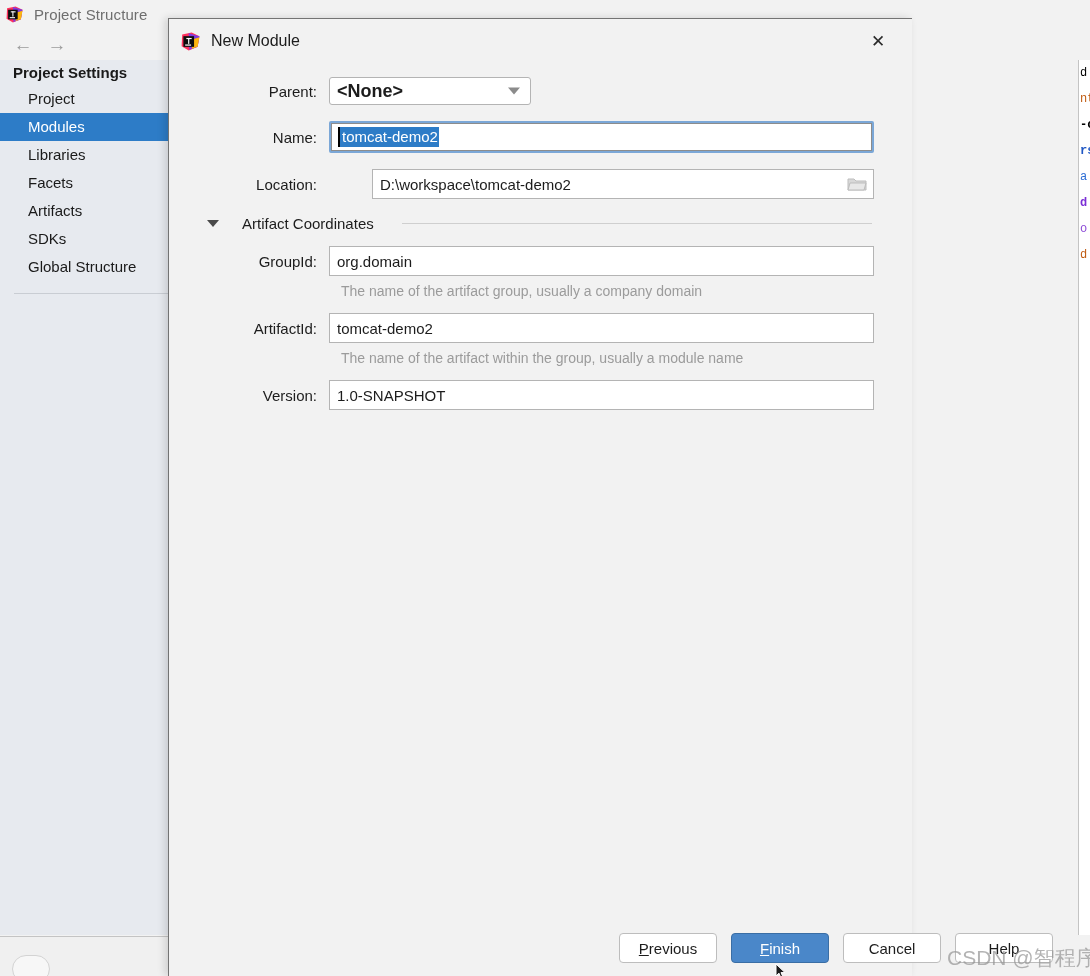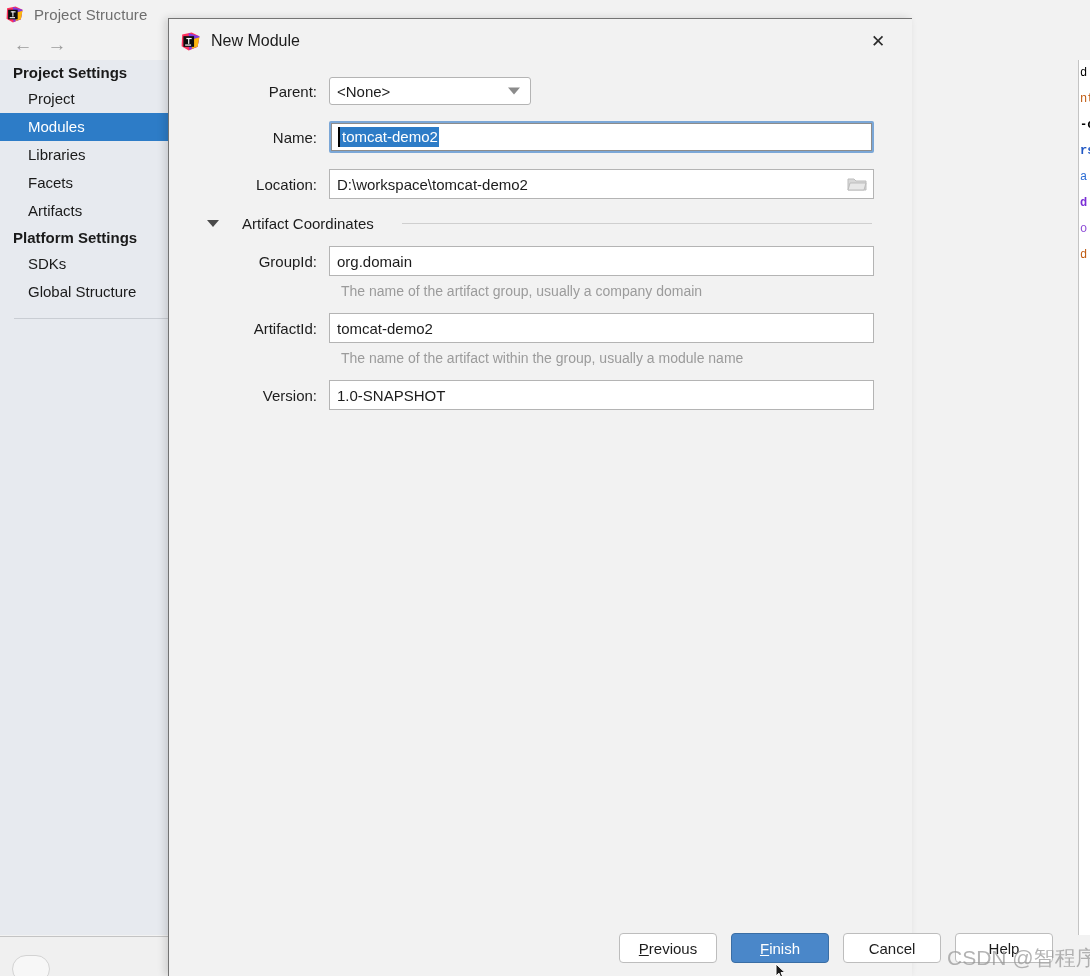--- a/index.html
+++ b/index.html
@@ -202,23 +202,24 @@
     height: 28px;
     background: #ffffff;
     border: 1px solid #b4b4b4;
     border-radius: 3px;
     box-sizing: border-box;
     display: flex;
     align-items: center;
     cursor: default;
   }
   .combo .val {
-    font-size: 15px;
+    font-size: 18px;
     color: #1c1c1c;
     padding-left: 7px;
+    font-weight: bold;
   }
   .combo .arrow {
     position: absolute;
     right: 10px; top: 50%;
     transform: translateY(-50%);
     width: 0; height: 0;
     border-left: 6px solid transparent;
     border-right: 6px solid transparent;
     border-top: 7px solid #8b8b8b;
   }
@@ -255,21 +256,21 @@
     border-left: 2px solid #000000;
     padding: 1px 1px 2px 2px;
     margin-left: -1px;
   }
 
   .loc-wrap {
     flex: 1 1 auto;
     position: relative;
     display: flex;
   }
-  .loc-wrap .textfield { padding-right: 20px; }
+  .loc-wrap .textfield { padding-right: 20px; margin-left: 43px; }
   .browse-btn {
     position: absolute;
     right: 6px; top: 50%;
     transform: translateY(-50%);
     width: 22px; height: 18px;
     cursor: pointer;
   }
 
   
   .section-head {
@@ -387,21 +388,20 @@
     </div>
 
     <div class="ps-sidebar">
       <div class="side-group">Project Settings</div>
       <div class="side-item">Project</div>
       <div class="side-item selected">Modules</div>
       <div class="side-item">Libraries</div>
       <div class="side-item">Facets</div>
       <div class="side-item">Artifacts</div>
 
-      <div class="side-group">Platform Settings</div>
       <div class="side-item">SDKs</div>
       <div class="side-item">Global Structure</div>
 
       <div class="side-sep"></div>
     </div>
 
     <div class="ps-bottombar">
       <div class="pill"></div>
     </div>
 

